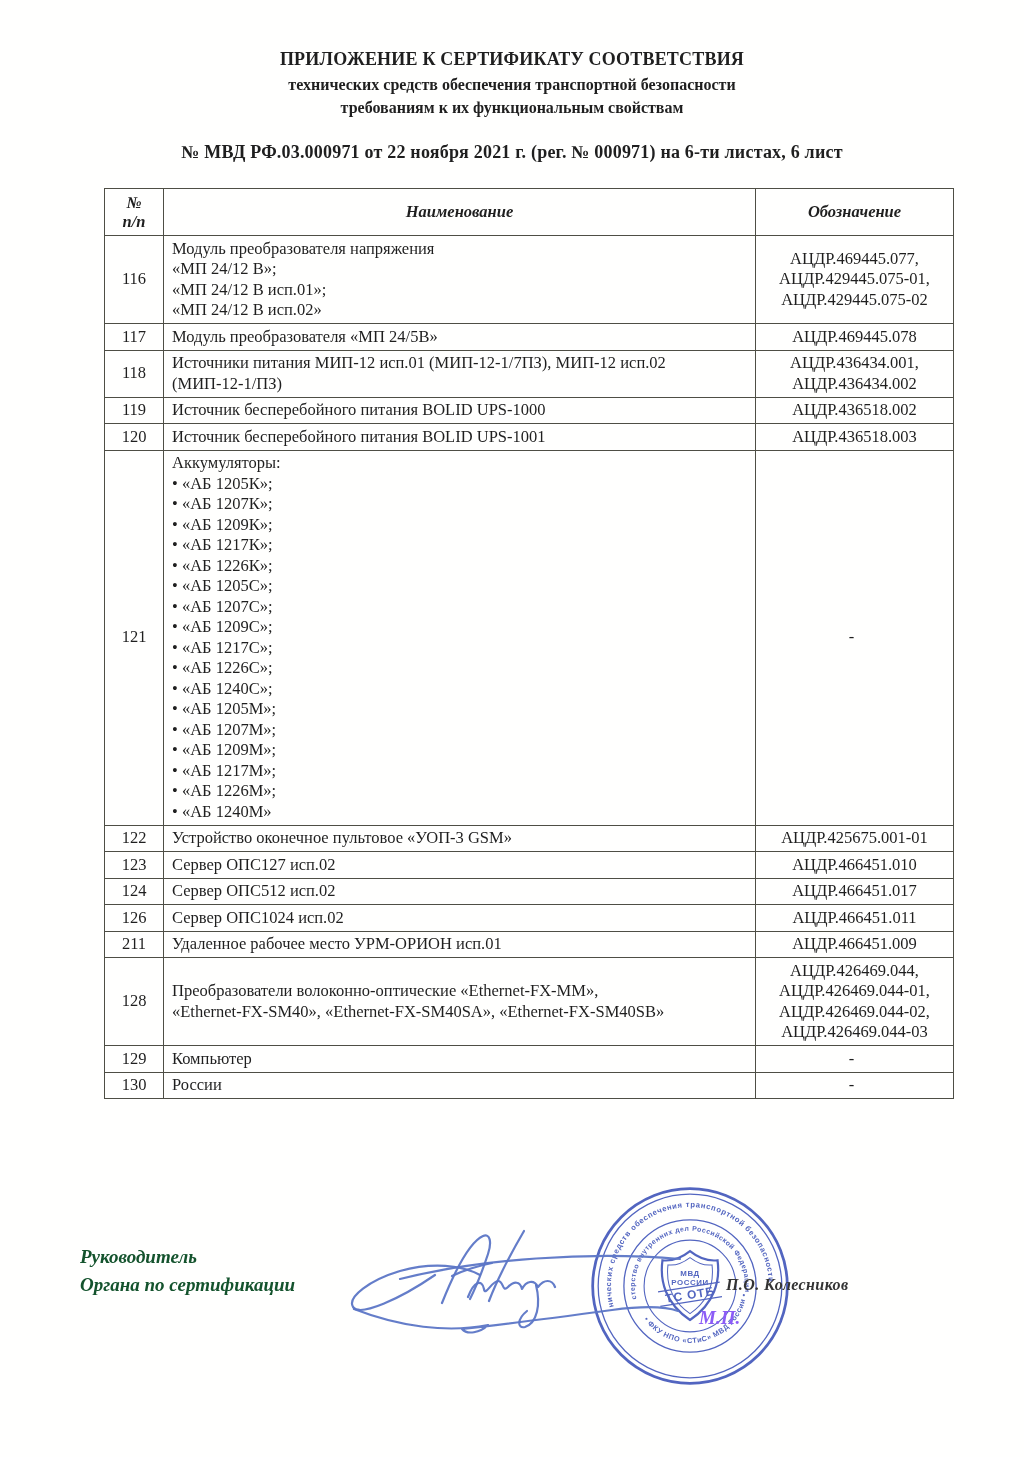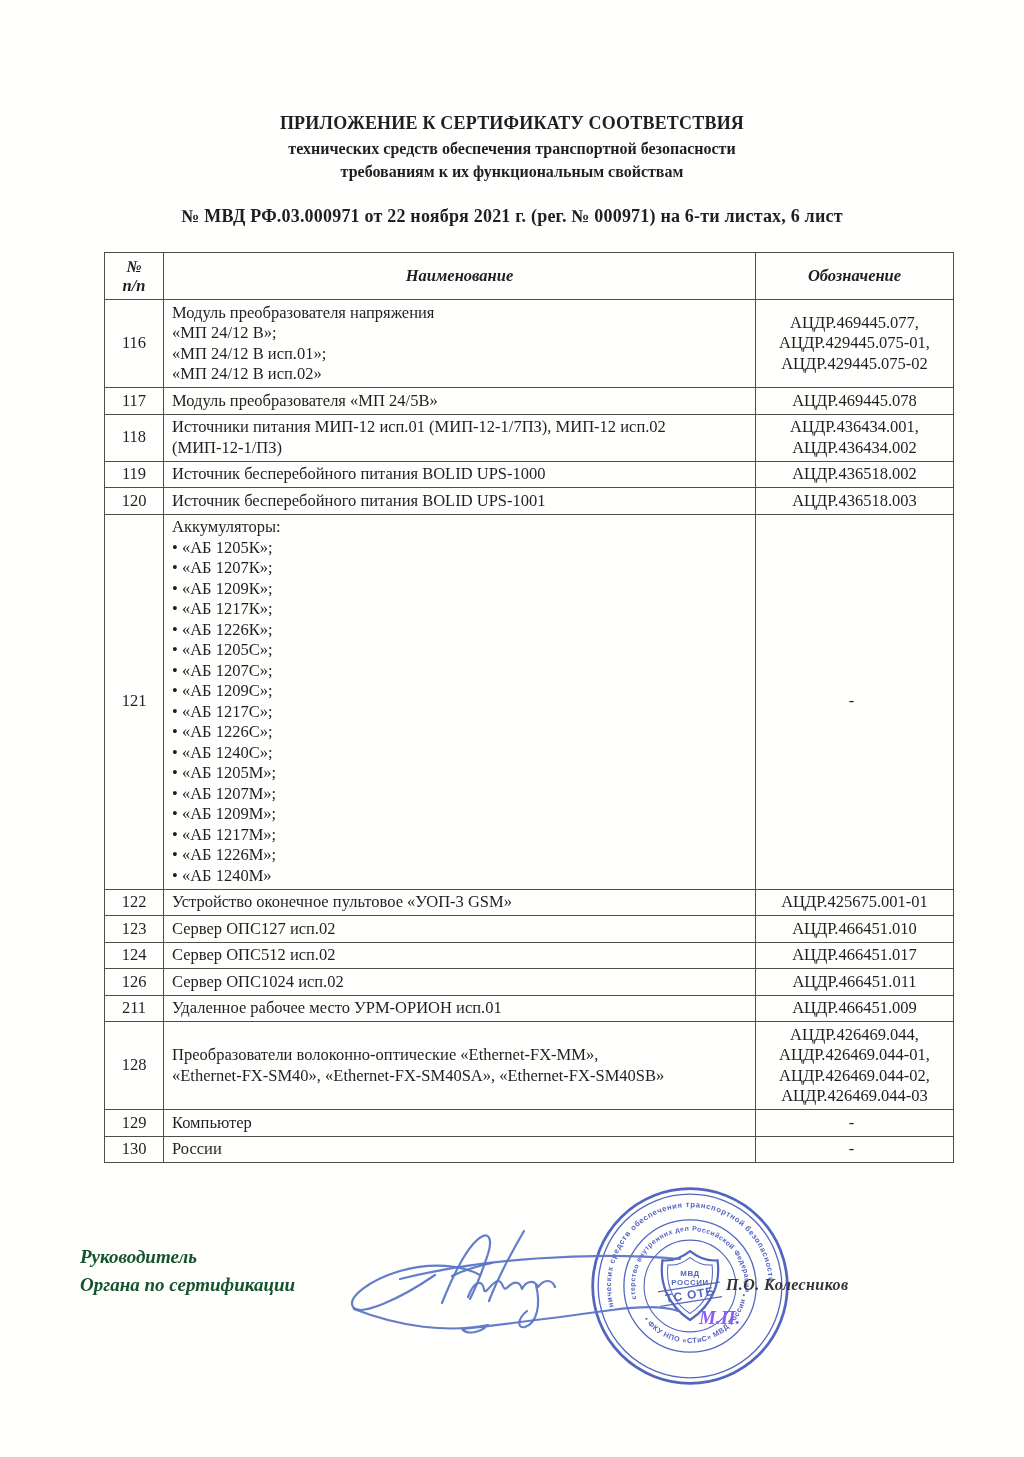--- a/index.html
+++ b/index.html
@@ -1,21 +1,21 @@
 <!DOCTYPE html>
 <html style="--stamp-ink: #3b50b8; --sig-ink: #5c76c6;"><head>
 <meta charset="utf-8">
 <style>
   html,body { margin:0; padding:0; background:#ffffff; }
   .page {
     position:relative; width:1024px; height:1457px; background:#fffffe;
     font-family:"Liberation Serif","DejaVu Serif",serif; color:#1f1f1f; overflow:hidden;
   }
   
-  .doc-header { padding-top:112px; text-align:center; font-weight:bold; }
+  .doc-header { padding-top:48px; text-align:center; font-weight:bold; }
   .title-main { font-size:18px; line-height:22px; letter-spacing:0.2px; }
   .title-sub1 { font-size:16px; line-height:20px; margin-top:5px; }
   .title-sub2 { font-size:16px; line-height:20px; margin-top:3px; }
   .reg-line   { font-size:18px; line-height:22px; margin-top:23px; letter-spacing:0.2px; }
   
   table.cert { border-collapse:collapse; margin:25px 0 0 104px; width:822px; table-layout:fixed; }
   table.cert th, table.cert td { border:1px solid #4e4e45; }
   table.cert th {
     font-style:italic; font-weight:bold; font-size:16.5px;
     padding:3px 4px; height:40px; vertical-align:middle; text-align:center;

